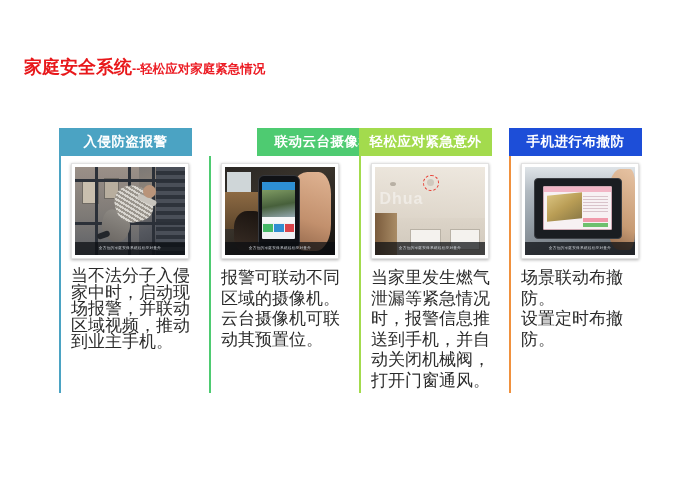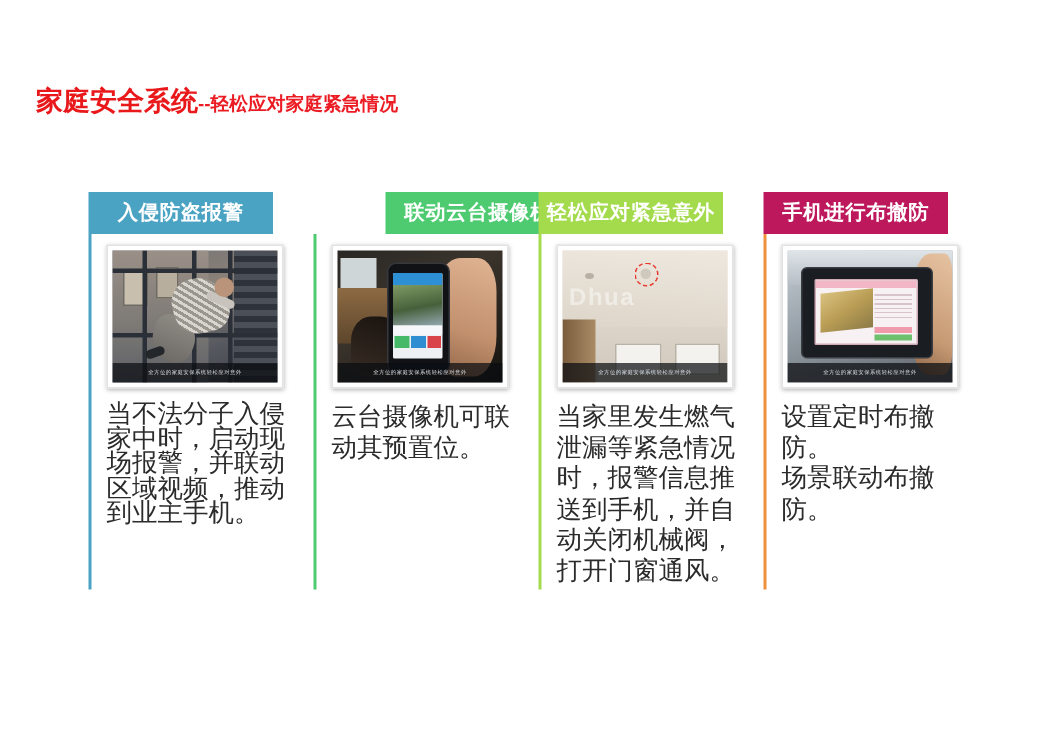--- a/index.html
+++ b/index.html
@@ -52,21 +52,21 @@
     box-sizing: border-box;
   }
   .card-header {
     height: 28px;
     line-height: 28px;
     text-align: center;
     color: #ffffff;
     font-size: 13.5px;
     font-weight: bold;
     letter-spacing: 0.5px;
-    width: 123px;
+    width: 133px;
   }
   .card-body {
     position: relative;
     border-left-width: 2px;
     border-left-style: solid;
     height: 237px;
     box-sizing: border-box;
     padding-left: 10px;
     padding-top: 7px;
   }
@@ -265,20 +265,21 @@
                   <i class="b-g"></i>
                   <i class="b-b"></i>
                   <i class="b-r"></i>
                 </div>
             </div>
           </div>
           <div class="photo-caption">全方位的家庭安保系统轻松应对意外</div>
         </div>
       </div>
       <div class="card-text lh-loose">
+        <p>报警可联动不同区域的摄像机。</p>
         <p>云台摄像机可联动其预置位。</p>
       </div>
     </div>
   </div>
 
   <div class="card">
     <div class="card-header" style="background:#a3db4d;">轻松应对紧急意外</div>
     <div class="card-body" style="border-left-color:#a3db4d;">
       <div class="photo-frame">
         <div class="photo ph3">
@@ -292,38 +293,38 @@
           <div class="photo-caption">全方位的家庭安保系统轻松应对意外</div>
         </div>
       </div>
       <div class="card-text lh-loose">
         <p>当家里发生燃气泄漏等紧急情况时，报警信息推送到手机，并自动关闭机械阀，打开门窗通风。</p>
       </div>
     </div>
   </div>
 
   <div class="card">
-    <div class="card-header" style="background:#be185d;">手机进行布撤防</div>
+    <div class="card-header" style="background:#1d4ed8;">手机进行布撤防</div>
     <div class="card-body" style="border-left-color:#f0913e;">
       <div class="photo-frame">
         <div class="photo ph4">
           <div class="bgtop"></div>
           <div class="hand"></div>
           <div class="tab">
             <div class="dlg">
               <div class="dlg-ti"></div>
               <div class="plan"></div>
               <div class="info"></div>
               <div class="btn1"></div>
               <div class="btn2"></div>
             </div>
           </div>
           <div class="photo-caption">全方位的家庭安保系统轻松应对意外</div>
         </div>
       </div>
       <div class="card-text lh-loose">
+        <p>场景联动布撤防。</p>
         <p>设置定时布撤防。</p>
-        <p>场景联动布撤防。</p>
       </div>
     </div>
   </div>
 
 </div>
 
 </body></html>

